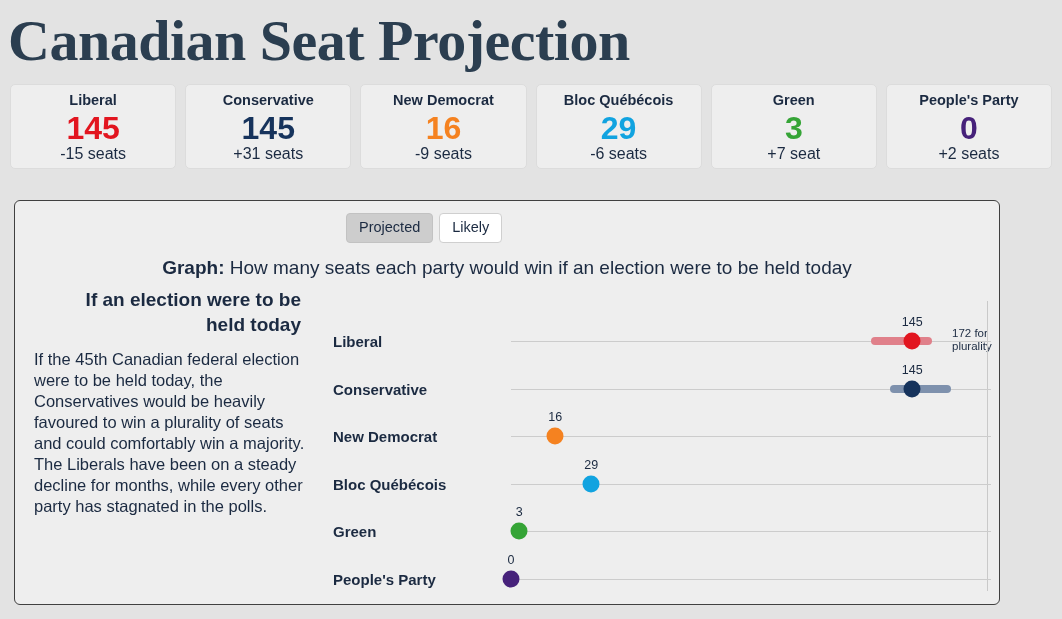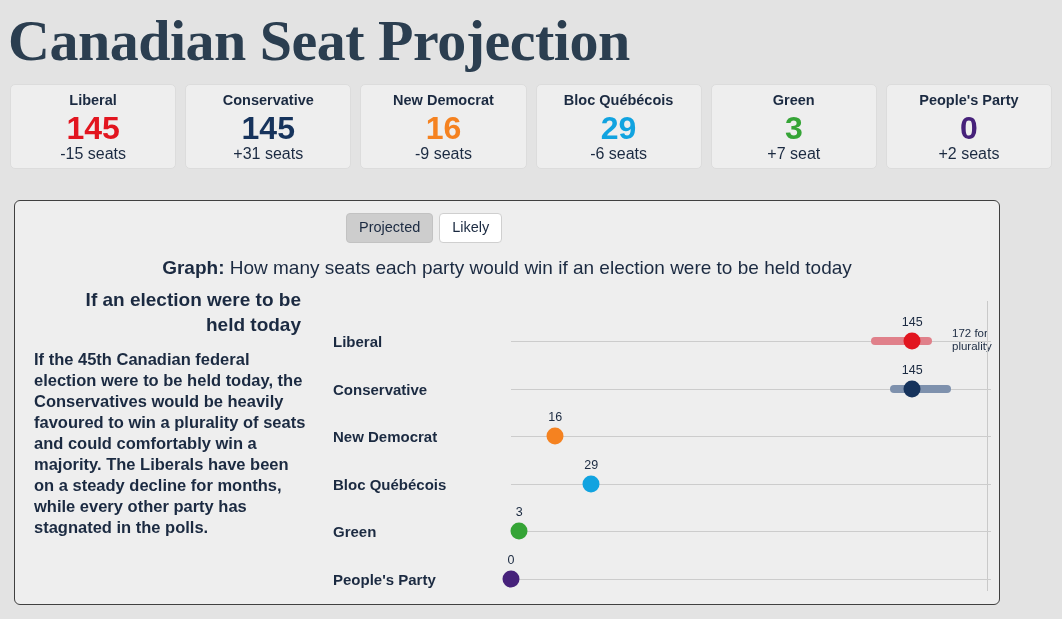--- a/index.html
+++ b/index.html
@@ -122,21 +122,20 @@
     font-weight: bold;
     line-height: 25px;
     color: #1b2a41;
     text-align: right;
   }
   .blurb p {
     margin: 12px 0 0 0;
     font-size: 16.5px;
     line-height: 21px;
     color: #1b2a41;
-    font-weight: bold;
   }
 
   
   .chart {
     position: absolute;
     left: 0;
     top: 0;
     width: 986px;
     height: 405px;
   }

